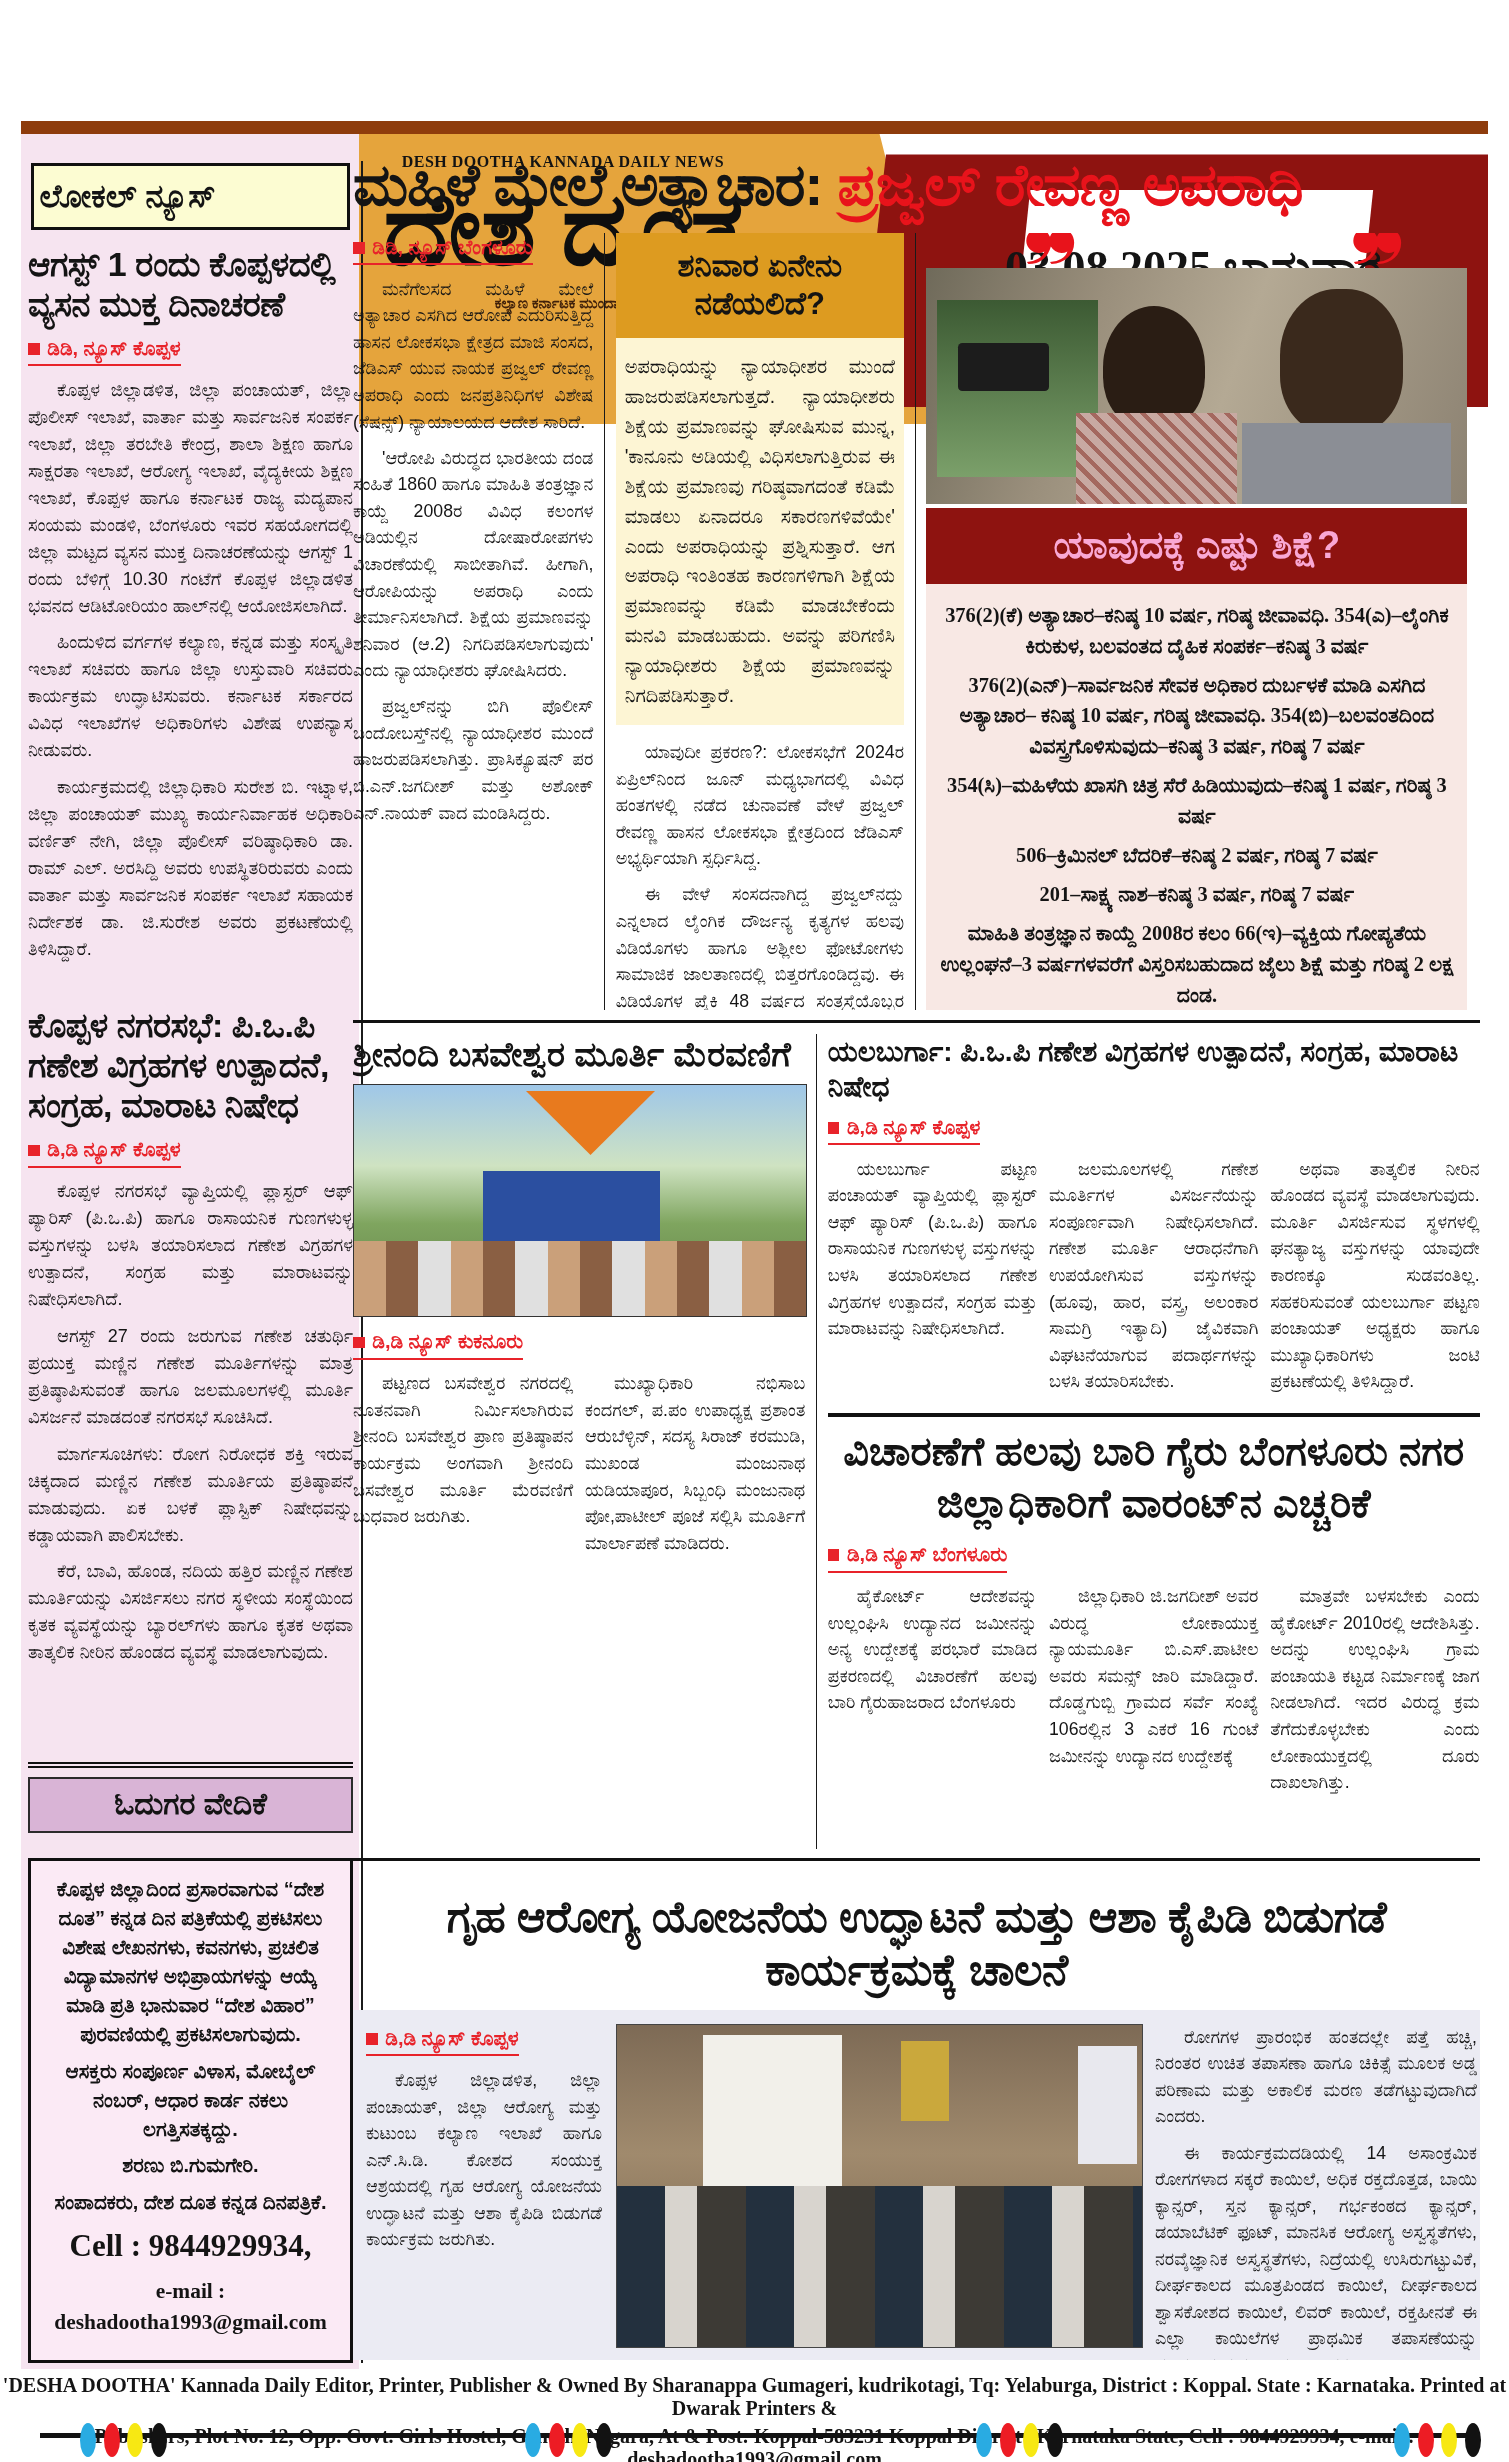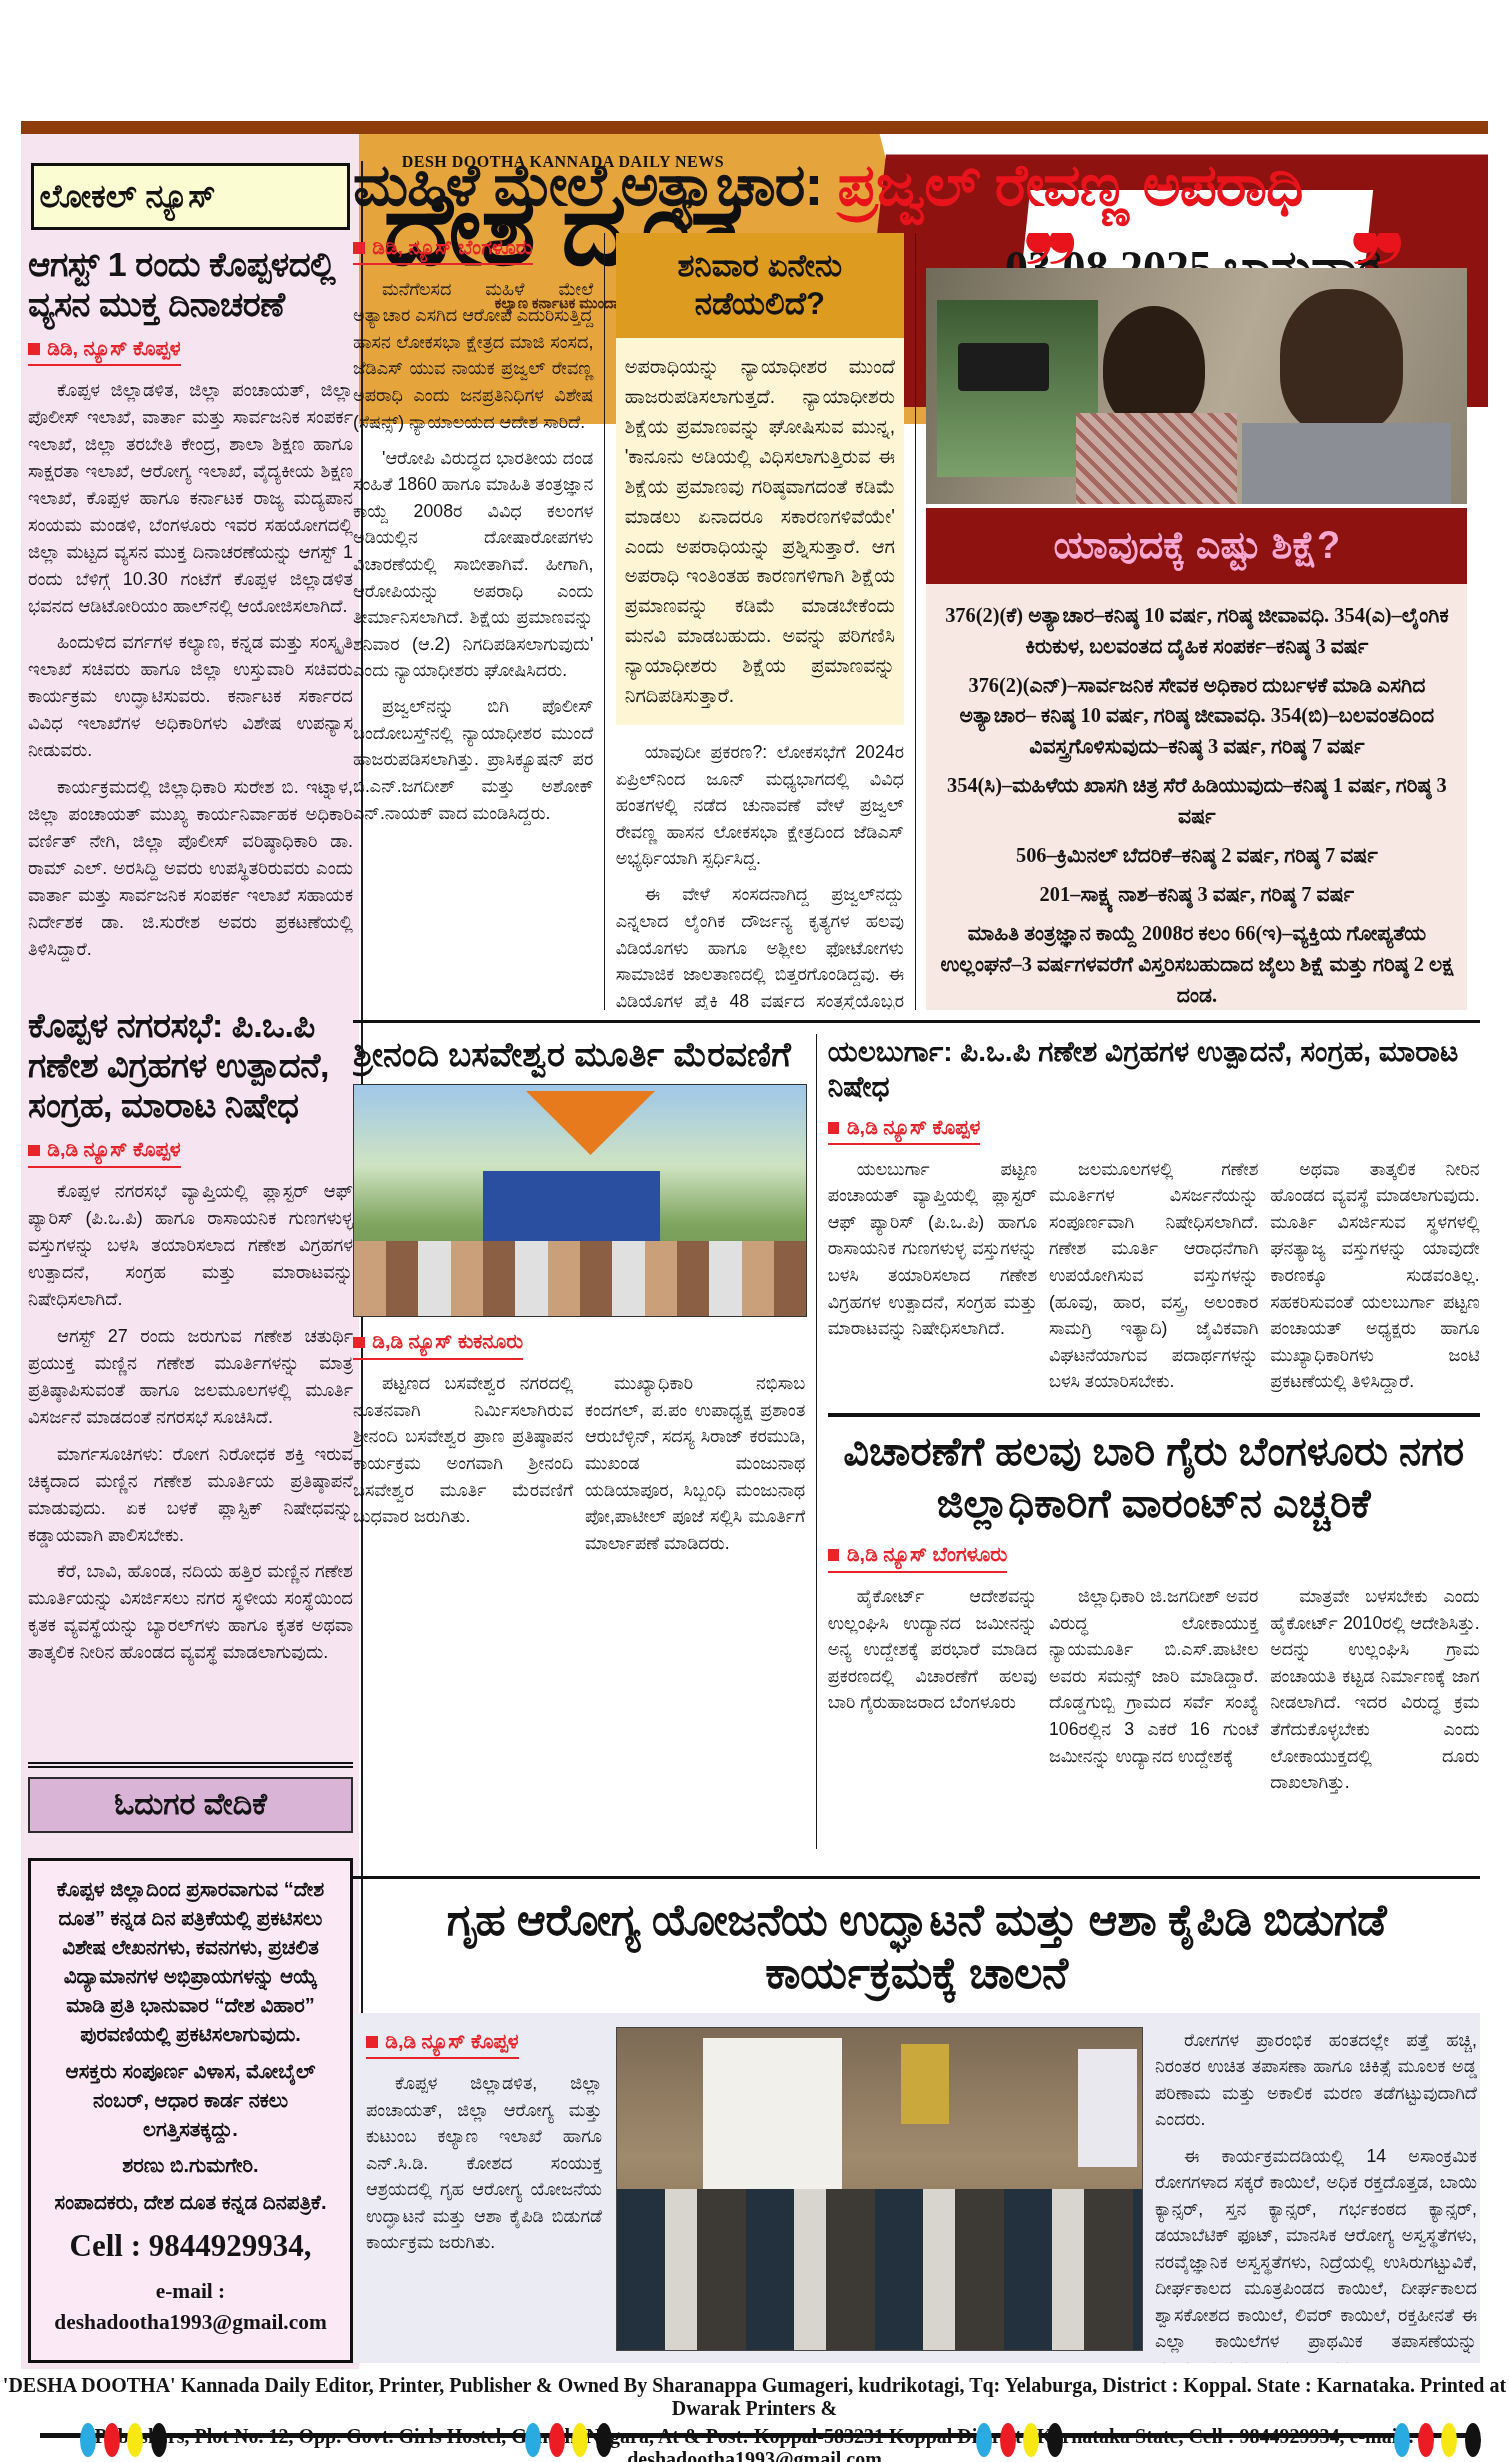--- a/index.html
+++ b/index.html
@@ -88,21 +88,21 @@
   .procession-photo .flag{left:172px;top:5.4px;width:129px;height:64px;background:#e87a1e;clip-path:polygon(0 0,100% 0,50% 100%);}
   .procession-photo .tractor{left:129px;top:86px;width:177px;height:97px;background:#2b4fa0;}
   .procession-photo .crowd{left:0;bottom:0;width:100%;height:75px;background:repeating-linear-gradient(90deg,#caa07a 0 32px,#8a5f43 32px 64px,#e0e0e0 64px 97px);}
   .two-col{display:grid;grid-template-columns:1fr 1fr;column-gap:11.8px;}
 
   .yal-head{font-size:28px;font-weight:900;line-height:1.25;margin:0 0 8.6px 0;}
   .three-col{display:grid;grid-template-columns:1fr 1fr 1fr;column-gap:11.8px;}
   .warrant-head{font-size:40px;font-weight:900;line-height:1.3;text-align:center;margin:5.4px 0 10.7px 0;}
 
   
-  .bottom-section{border-top:3.8px solid #111;margin-top:27px;padding-top:12px;height:472px;overflow:hidden;}
+  .bottom-section{border-top:3.8px solid #111;margin-top:9px;padding-top:27px;height:472px;overflow:hidden;}
   .health-head{font-size:44px;font-weight:900;text-align:center;line-height:1.2;margin:3.2px 0 13px 0;letter-spacing:-0.5px;}
   .health-box{background:#ebebf3;padding:14px 13px;display:grid;grid-template-columns:236px 525px 322px;column-gap:14px;height:343px;overflow:hidden;}
   .meeting-photo{width:100%;height:322px;background:linear-gradient(#7d6a55 0%,#a08a6d 40%,#6e5a44 100%);border:1.1px solid #444;}
   .meeting-photo .banner{left:86px;top:10.7px;width:139px;height:177px;background:#f2f0ea;}
   .meeting-photo .emblem{left:284px;top:16px;width:48px;height:80px;background:#caa83c;}
   .meeting-photo .ac{left:461px;top:21.4px;width:59px;height:118px;background:#e8e8ee;}
   .meeting-photo .people{left:0;bottom:0;width:100%;height:161px;background:repeating-linear-gradient(90deg,#23303e 0 48px,#d8d4ce 48px 80px,#3d3a35 80px 129px);}
 
   
   .footer{position:absolute;left:0;top:2374px;width:100%;text-align:center;}

